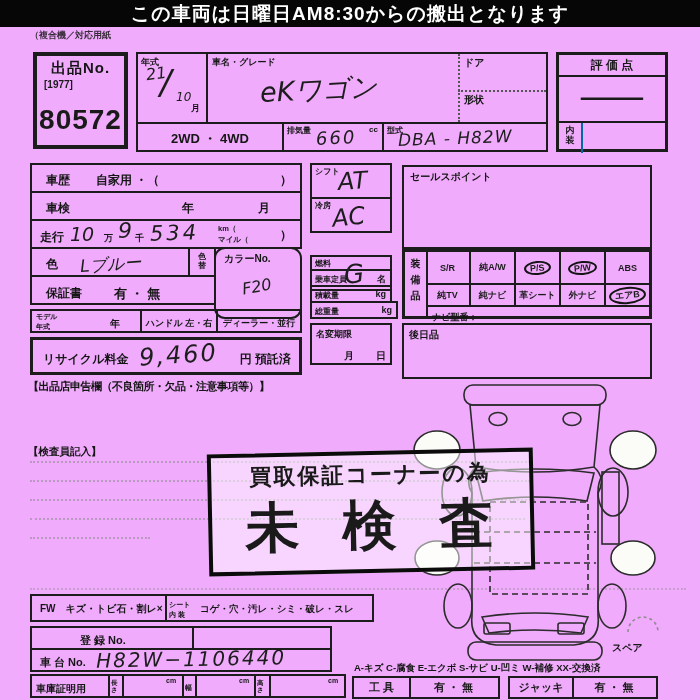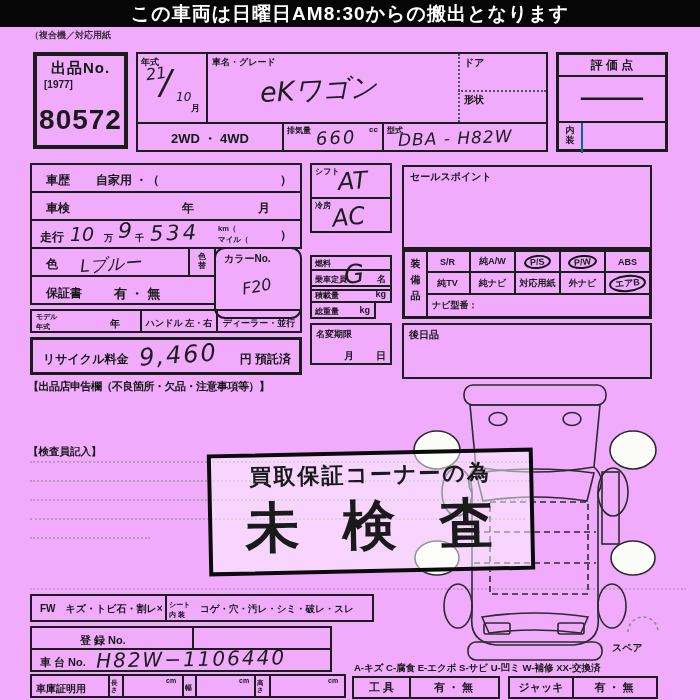--- a/index.html
+++ b/index.html
@@ -149,40 +149,40 @@
     <span class="abs hw" style="left:32px;top:2px;font-size:26px;transform:rotate(-5deg);">G</span>
   </div>
   <div class="bx" style="left:310px;top:269px;width:82px;height:18px;">
     <span class="abs lbl" style="left:3px;top:3px;font-size:8px;">乗車定員</span>
     <span class="abs lbl" style="right:4px;top:2px;font-size:9px;">名</span>
   </div>
   <div class="bx" style="left:310px;top:285px;width:82px;height:18px;">
     <span class="abs lbl" style="left:3px;top:3px;font-size:8px;">積載量</span>
     <span class="abs lbl" style="right:4px;top:2px;font-size:9px;">kg</span>
   </div>
-  <div class="bx" style="left:310px;top:301px;width:66px;height:18px;">
+  <div class="bx" style="left:310px;top:301px;width:88px;height:18px;">
     <span class="abs lbl" style="left:3px;top:3px;font-size:8px;">総重量</span>
     <span class="abs lbl" style="right:4px;top:2px;font-size:9px;">kg</span>
   </div>
   <div class="bx" style="left:310px;top:323px;width:82px;height:42px;">
     <span class="abs lbl" style="left:4px;top:3px;font-size:9px;">名変期限</span>
     <span class="abs lbl" style="left:32px;top:24px;font-size:10px;">月</span>
     <span class="abs lbl" style="left:64px;top:24px;font-size:10px;">日</span>
   </div>
 
   <div class="bx" style="left:402px;top:165px;width:250px;height:84px;">
     <span class="abs lbl" style="left:6px;top:3px;font-size:10px;">セールスポイント</span>
   </div>
 
   <div class="bx thick" style="left:402px;top:249px;width:250px;height:70px;">
     <div style="position:absolute;left:0;top:0;bottom:0;width:21px;border-right:2px solid #1c1c1c;text-align:center;">
       <span class="vert lbl" style="font-size:10px;margin-top:4px;line-height:1.6;">装備品</span>
     </div>
     <div style="position:absolute;left:21px;top:0;right:0;">
-      <div class="eqrow" style="height:19px;">
+      <div class="eqrow" style="height:31px;">
         <div class="eqcell" style="border-top:none;">
             <span>S/R</span>
           </div>
         <div class="eqcell" style="border-top:none;">
             <span>純A/W</span>
           </div>
         <div class="eqcell" style="border-top:none;">
             <span class="circle">P/S</span>
           </div>
         <div class="eqcell" style="border-top:none;">
@@ -193,21 +193,21 @@
           </div>
       </div>
       <div class="eqrow" style="height:22px;">
         <div class="eqcell">
             <span>純TV</span>
           </div>
         <div class="eqcell">
             <span>純ナビ</span>
           </div>
         <div class="eqcell">
-            <span>対応用紙</span>
+            <span>革シート</span>
           </div>
         <div class="eqcell">
             <span>外ナビ</span>
           </div>
         <div class="eqcell">
             <span class="circle">エアB</span>
           </div>
       </div>
       <div style="height:21px;border-top:2px solid #1c1c1c;position:relative;">
         <span class="abs lbl" style="left:6px;top:4px;font-size:9px;">ナビ型番：</span>

